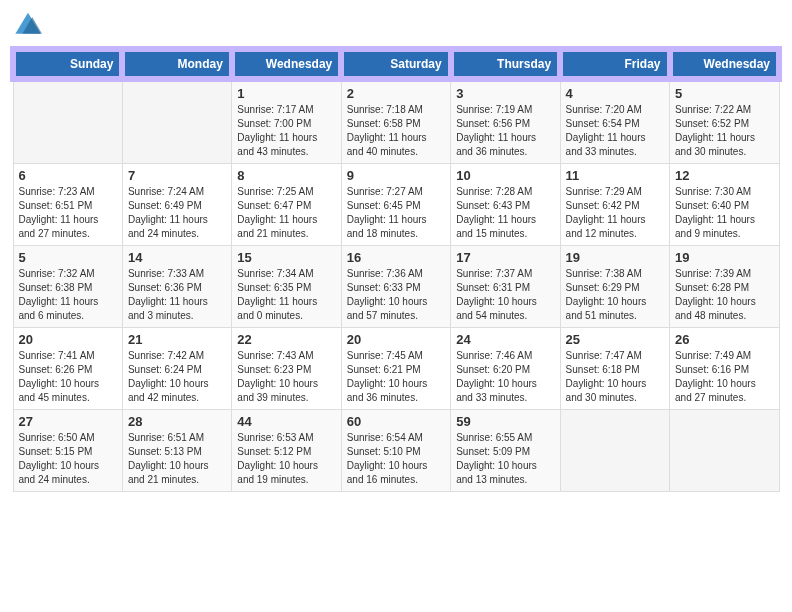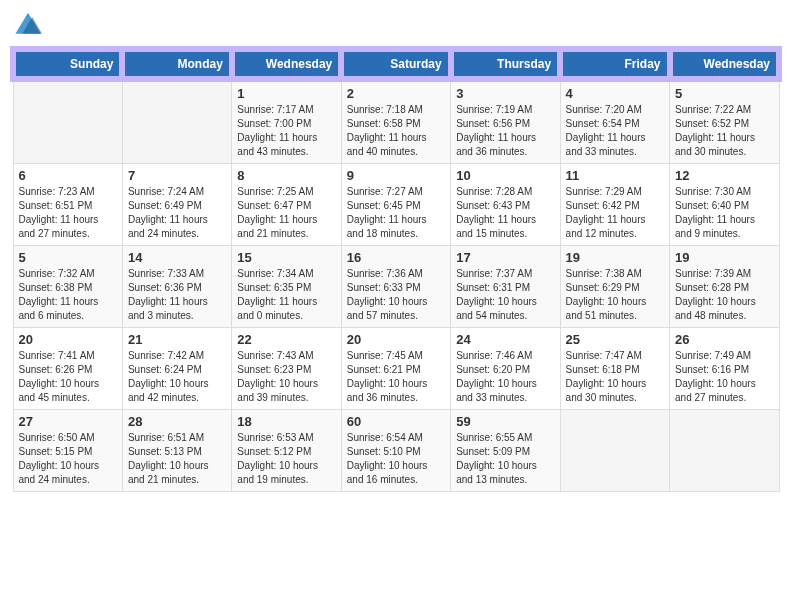--- a/index.html
+++ b/index.html
@@ -231,21 +231,21 @@
       <tr>
         <td>
           <span class="day-num">27</span>
           <div class="day-info">Sunrise: 6:50 AM<br>Sunset: 5:15 PM<br>Daylight: 10 hours and 24 minutes.</div>
         </td>
         <td>
           <span class="day-num">28</span>
           <div class="day-info">Sunrise: 6:51 AM<br>Sunset: 5:13 PM<br>Daylight: 10 hours and 21 minutes.</div>
         </td>
         <td>
-          <span class="day-num">18</span>
+          <span class="day-num">44</span>
           <div class="day-info">Sunrise: 6:53 AM<br>Sunset: 5:12 PM<br>Daylight: 10 hours and 19 minutes.</div>
         </td>
         <td>
           <span class="day-num">60</span>
           <div class="day-info">Sunrise: 6:54 AM<br>Sunset: 5:10 PM<br>Daylight: 10 hours and 16 minutes.</div>
         </td>
         <td>
           <span class="day-num">59</span>
           <div class="day-info">Sunrise: 6:55 AM<br>Sunset: 5:09 PM<br>Daylight: 10 hours and 13 minutes.</div>
         </td>

